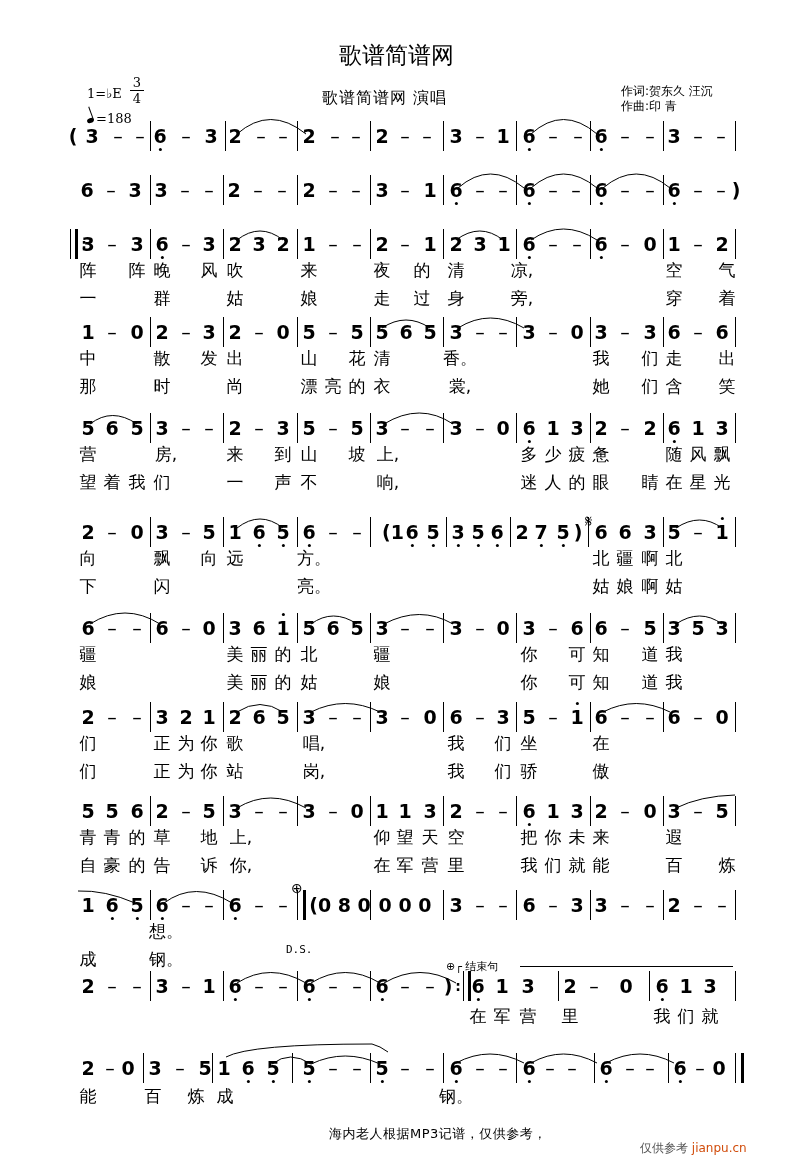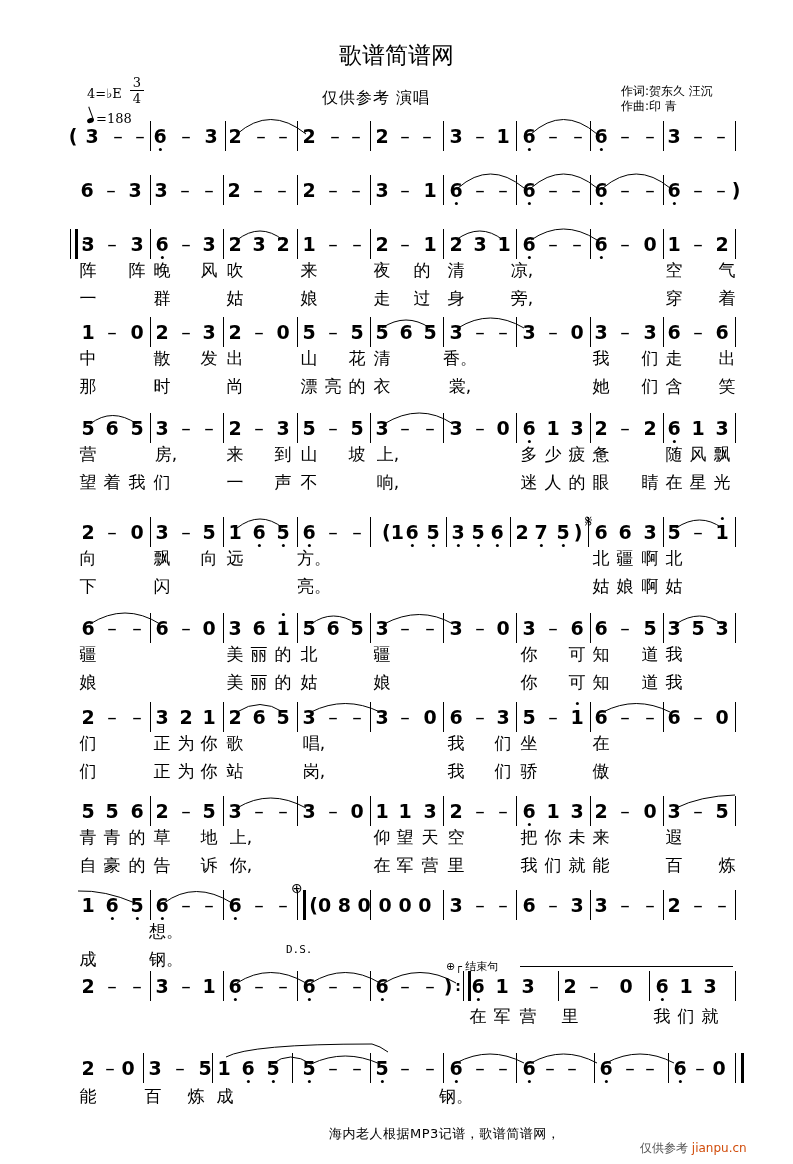--- a/index.html
+++ b/index.html
@@ -39,26 +39,26 @@
   .ds { left:286px; top:943px; font-size:11px; font-family:"DejaVu Sans Mono", monospace; }
   .segno { left:585px; top:511px; font-size:17px; }
   .coda { font-size:14px; }
   .ending { left:446px; top:959px; font-size:11px; }
   .ending-line { left:520px; top:966px; width:213px; height:1px; background:#000; }
 </style>
 </head>
 <body>
 
 <div class="abs title">歌谱简谱网</div>
-<div class="abs singer">仅供参考  演唱</div>
+<div class="abs singer">歌谱简谱网  演唱</div>
 <div class="abs credits">
   <div>作词:贺东久  汪沉</div>
   <div>作曲:印  青</div>
 </div>
-<div class="abs key">4=♭E</div>
+<div class="abs key">1=♭E</div>
 <div class="abs timesig">
   <div>3</div>
   <div class="line"></div>
   <div>4</div>
 </div>
 <div class="abs tempo">
   <span class="note-head"><span class="stem"></span></span><span>=188</span>
 </div>
 
 <div id="score">
@@ -736,17 +736,17 @@
     <path d="M606 1063 Q640 1045 674 1063"></path>
   </g>
 </svg>
 
 <div class="abs segno">𝄋</div>
 <div class="abs coda" style="left:291px;top:880px;">⊕</div>
 <div class="abs ds">D.S.</div>
 <div class="abs ending">⊕┌ 结束句</div>
 <div class="abs ending-line"></div>
 
-<div class="abs footnote">海内老人根据MP3记谱，歌谱简谱网，</div>
+<div class="abs footnote">海内老人根据MP3记谱，仅供参考，</div>
 <div class="abs watermark">
   <span>仅供参考</span>
   <span class="url">jianpu.cn</span>
 </div>
 
 </body></html>

